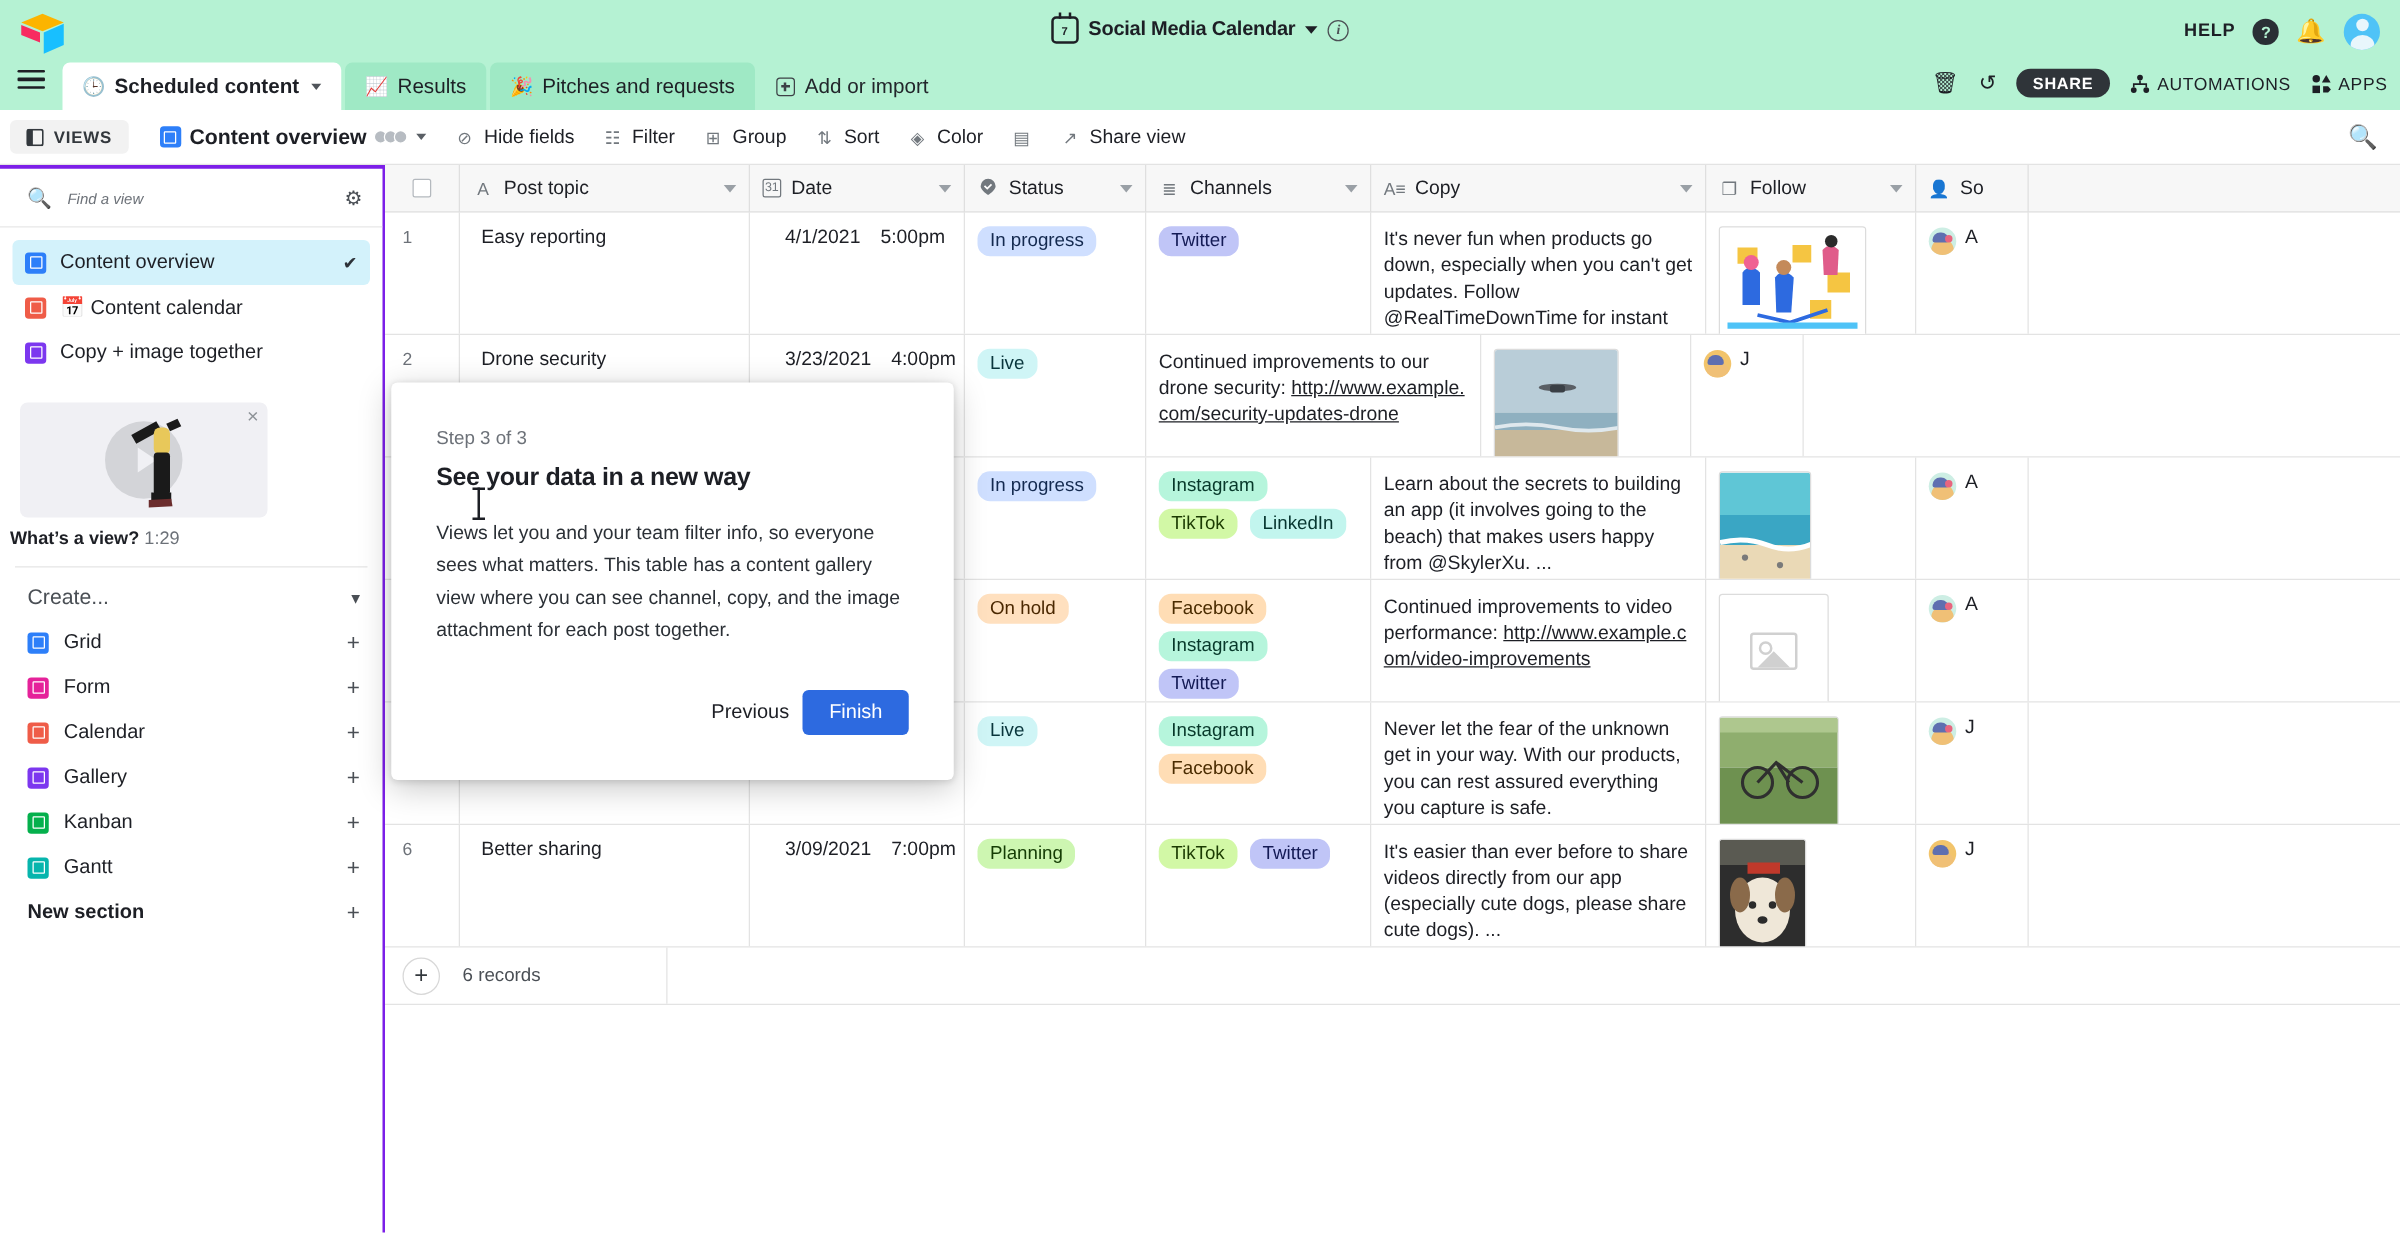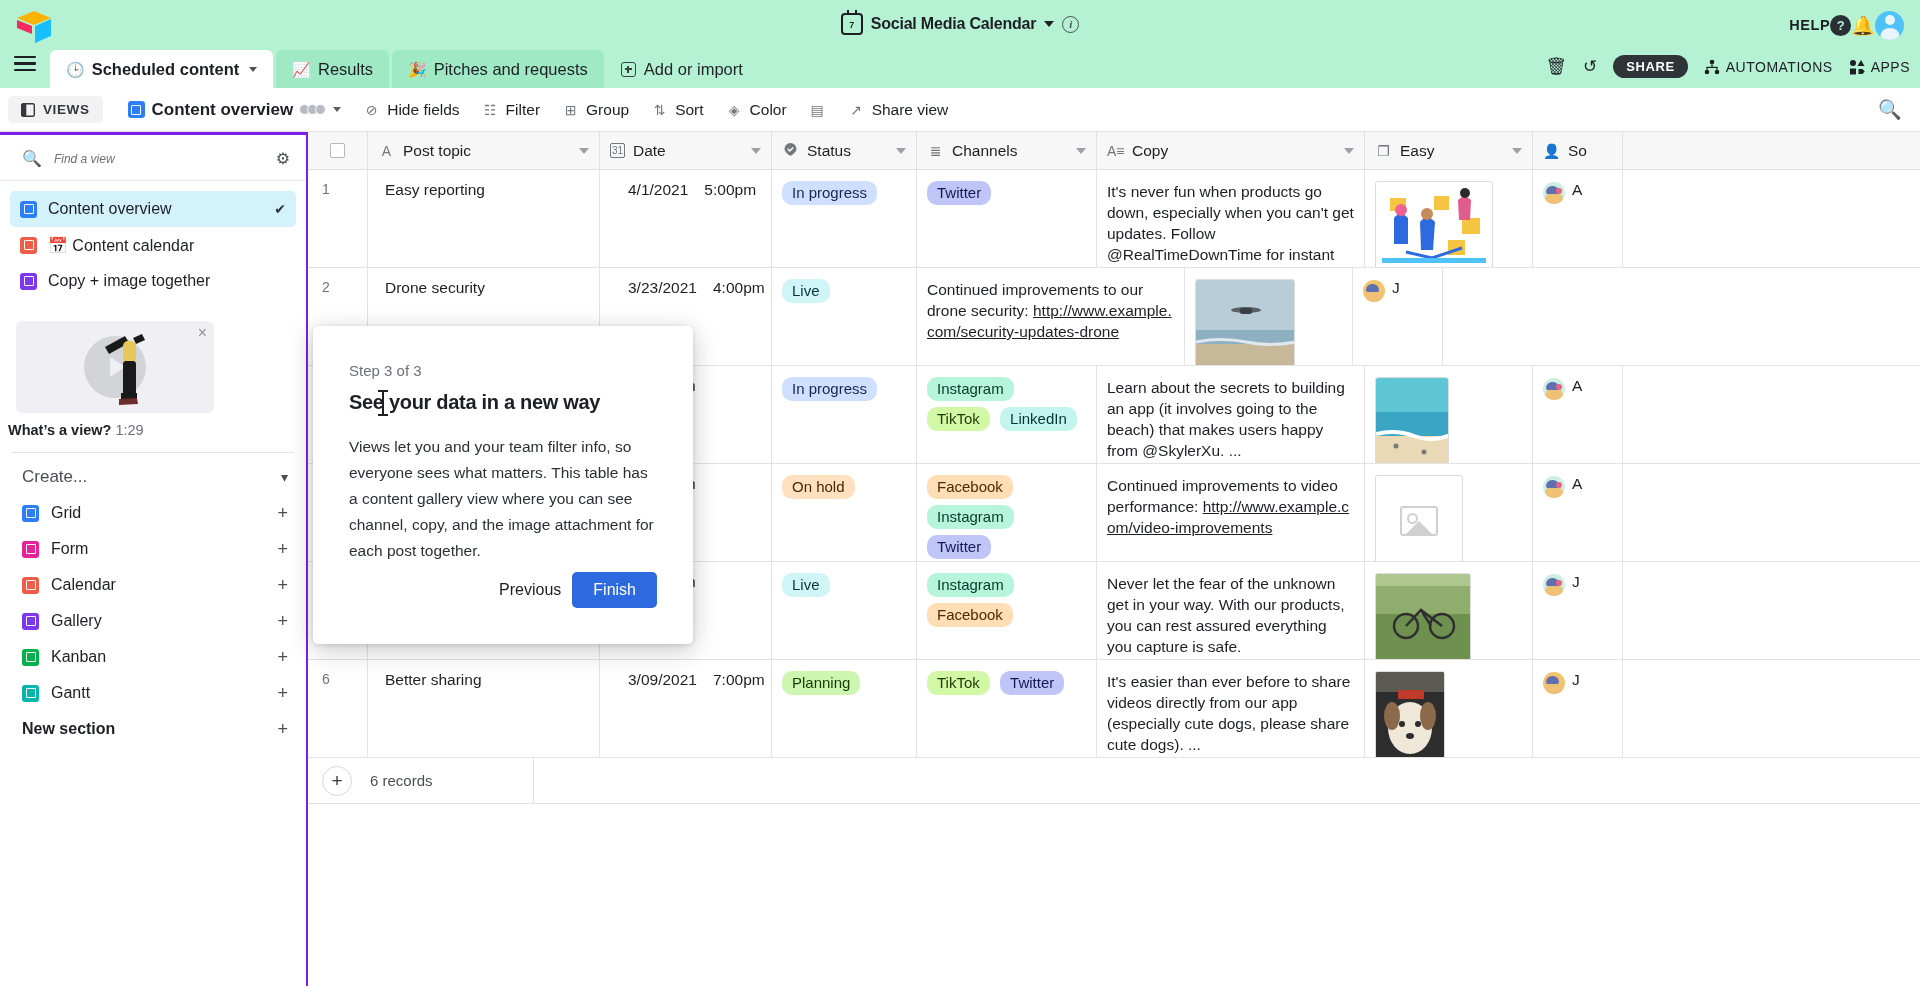--- a/index.html
+++ b/index.html
@@ -41,21 +41,21 @@
     border-right: 5px solid transparent; border-top: 6px solid #1d1f25;
     display: inline-block;
   }
   .info-circle {
     width: 17px; height: 17px; border-radius: 50%; border: 1.8px solid #4c5055;
     font-size: 11px; font-weight: bold; line-height: 14px; text-align: center;
     color: #4c5055; font-style: italic; font-family: "Liberation Serif", serif;
   }
   .top-right {
     position: absolute; right: 16px; top: 8px; height: 34px;
-    display: flex; align-items: center; 
+    display: flex; align-items: center; gap: 14px;
   }
   .help-lbl { font-size: 14.5px; font-weight: bold; letter-spacing: 0.6px; color: #1d1f25; }
   .help-q {
     width: 21px; height: 21px; border-radius: 50%; background: #2a2f35; color: #b5f2d3;
     font-size: 13px; font-weight: bold; line-height: 21px; text-align: center;
   }
   .bell { font-size: 19px; color: #1d1f25; line-height: 1; }
   .avatar-top {
     width: 29px; height: 29px; border-radius: 50%; background: #4fc3f7;
     position: relative; overflow: hidden;
@@ -320,21 +320,21 @@
   }
   .addrow .plusc {
     width: 30px; height: 30px; border-radius: 50%; border: 1px solid #d8d8d8;
     display: flex; align-items: center; justify-content: center; margin: 0 18px 0 14px;
     font-size: 19px; color: #33383d; cursor: pointer; background: #fff;
   }
   .addrow .reccount { font-size: 15px; color: #4a4f55; }
   .addrow .spacer { width: 1px; background: #e3e3e3; align-self: stretch; margin-left: 100px; }
   
   .modal {
-    position: absolute; left: 313px; top: 326px; width: 380px; height: 318px;
+    position: absolute; left: 313px; top: 306px; width: 450px; height: 318px;
     background: #fff; border-radius: 5px;
     box-shadow: 0 6px 26px rgba(0,0,0,0.22), 0 1px 5px rgba(0,0,0,0.12);
     padding: 36px 36px 0 36px; z-index: 30;
   }
   .m-step { font-size: 15px; color: #6c7178; margin-bottom: 12px; }
   .m-title {
     font-size: 20px; font-weight: bold; letter-spacing: -0.3px;
     color: #1d1f25; margin-bottom: 20px;
   }
   .m-body { font-size: 15.5px; line-height: 26px; color: #2b3036; }
@@ -599,21 +599,21 @@
       <span>Channels</span>
       <span class="fcaret"></span>
     </div>
     <div class="gh-cell" style="width:268px">
       <span class="fico">A≡</span>
       <span>Copy</span>
       <span class="fcaret"></span>
     </div>
     <div class="gh-cell" style="width:168px">
       <span class="fico">❐</span>
-      <span>Easy</span>
+      <span>Follow</span>
       <span class="fcaret"></span>
     </div>
     <div class="gh-cell" style="width:90px">
       <span class="fico">👤</span>
       <span>So</span>
     </div>
   </div>
 
   <div class="row" style="height:98px">
     <div class="cell c-num">1</div>

